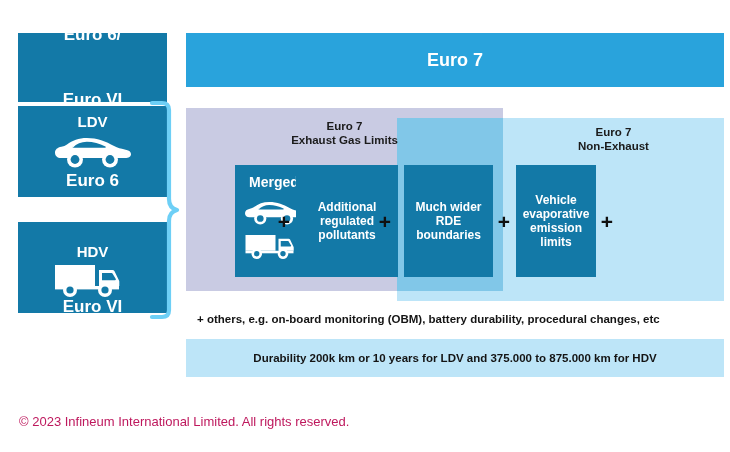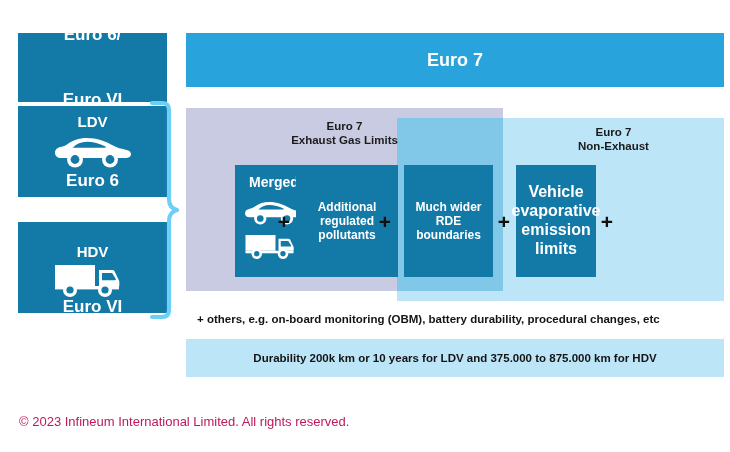--- a/index.html
+++ b/index.html
@@ -204,21 +204,21 @@
   <div class="dark-box" style="left:404px; top:165px; width:89px; height:112px; font-size:12px;">
     <span class="box-label">Much wider</span>
     <span class="box-label">RDE</span>
     <span class="box-label">boundaries</span>
   </div>
 
   <div class="plus" style="left:493px; top:211px; width:22px;">
     <span>+</span>
   </div>
 
-  <div class="dark-box" style="left:516px; top:165px; width:80px; height:112px; font-size:16px;">
+  <div class="dark-box" style="left:516px; top:165px; width:80px; height:112px; font-size:12px;">
     <span class="box-label">Vehicle</span>
     <span class="box-label">evaporative</span>
     <span class="box-label">emission</span>
     <span class="box-label">limits</span>
   </div>
 
   <div class="plus" style="left:596px; top:211px; width:22px;">
     <span>+</span>
   </div>
 

